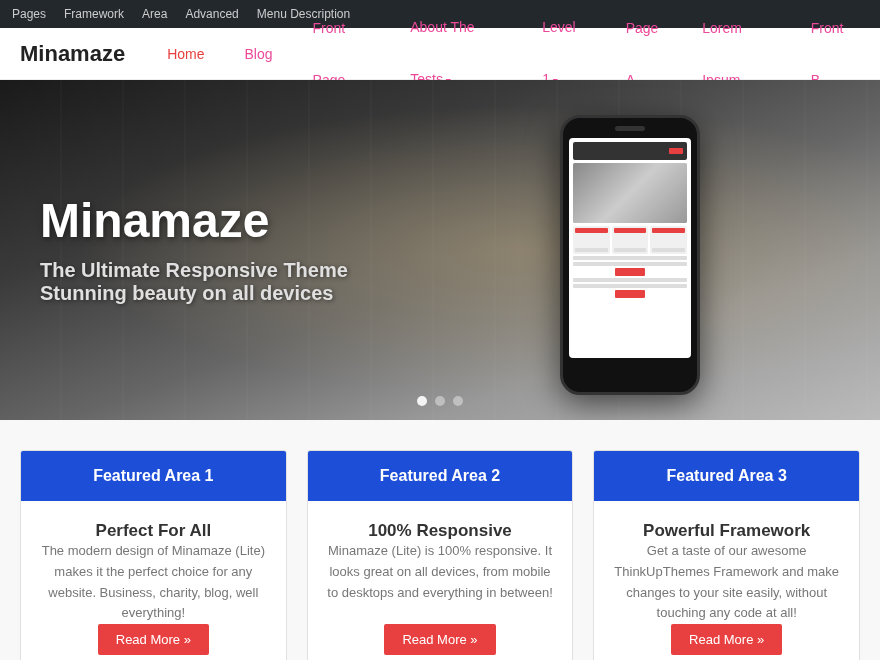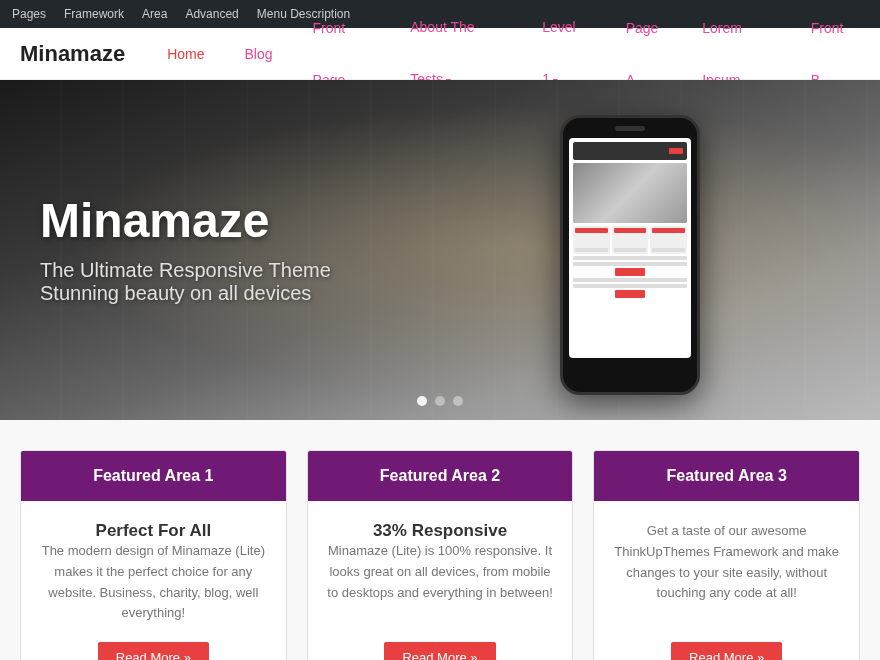--- a/index.html
+++ b/index.html
@@ -93,21 +93,21 @@
     }
     .hero-title {
       font-size: 48px;
       font-weight: bold;
       color: #fff;
       line-height: 1.1;
       text-shadow: 1px 2px 6px rgba(0,0,0,0.5);
     }
     .hero-subtitle {
       font-size: 20px;
-      font-weight: normal;
+      font-weight: bold;
       color: #e0e0e0;
       margin-top: 12px;
       text-shadow: 1px 1px 4px rgba(0,0,0,0.5);
     }
     .hero-dots {
       position: absolute;
       bottom: 14px;
       left: 50%;
       transform: translateX(-50%);
       display: flex;
@@ -248,21 +248,21 @@
       background: #fff;
       flex: 1;
       border: 1px solid #e0e0e0;
       border-radius: 3px;
       overflow: hidden;
       max-width: 270px;
       display: flex;
       flex-direction: column;
     }
     .featured-card-header {
-      background: #701a75;
+      background: #1d4ed8;
       color: #fff;
       text-align: center;
       padding: 16px 10px;
       font-size: 16px;
       font-weight: bold;
     }
     .featured-card-body {
       padding: 20px 16px;
       flex: 1;
       display: flex;
@@ -272,21 +272,20 @@
     }
     .featured-card-title {
       font-size: 17px;
       font-weight: bold;
       color: #333;
     }
     .featured-card-text {
       font-size: 13px;
       color: #777;
       line-height: 1.6;
-      margin-bottom: 18px;
       flex: 1;
     }
     .read-more-btn {
       background: #e84040;
       color: #fff;
       border: none;
       padding: 8px 18px;
       font-size: 13px;
       border-radius: 2px;
       cursor: pointer;
@@ -391,27 +390,28 @@
     <div class="featured-card-body">
       <div class="featured-card-title">Perfect For All</div>
       <div class="featured-card-text">The modern design of Minamaze (Lite) makes it the perfect choice for any website. Business, charity, blog, well everything!</div>
       <a href="#" class="read-more-btn">Read More</a>
     </div>
   </div>
 
   <div class="featured-card">
     <div class="featured-card-header">Featured Area 2</div>
     <div class="featured-card-body">
-      <div class="featured-card-title">33% Responsive</div>
+      <div class="featured-card-title">100% Responsive</div>
       <div class="featured-card-text">Minamaze (Lite) is 100% responsive. It looks great on all devices, from mobile to desktops and everything in between!</div>
       <a href="#" class="read-more-btn">Read More</a>
     </div>
   </div>
 
   <div class="featured-card">
     <div class="featured-card-header">Featured Area 3</div>
     <div class="featured-card-body">
+      <div class="featured-card-title">Powerful Framework</div>
       <div class="featured-card-text">Get a taste of our awesome ThinkUpThemes Framework and make changes to your site easily, without touching any code at all!</div>
       <a href="#" class="read-more-btn">Read More</a>
     </div>
   </div>
 
 </section>
 
 </body></html>

